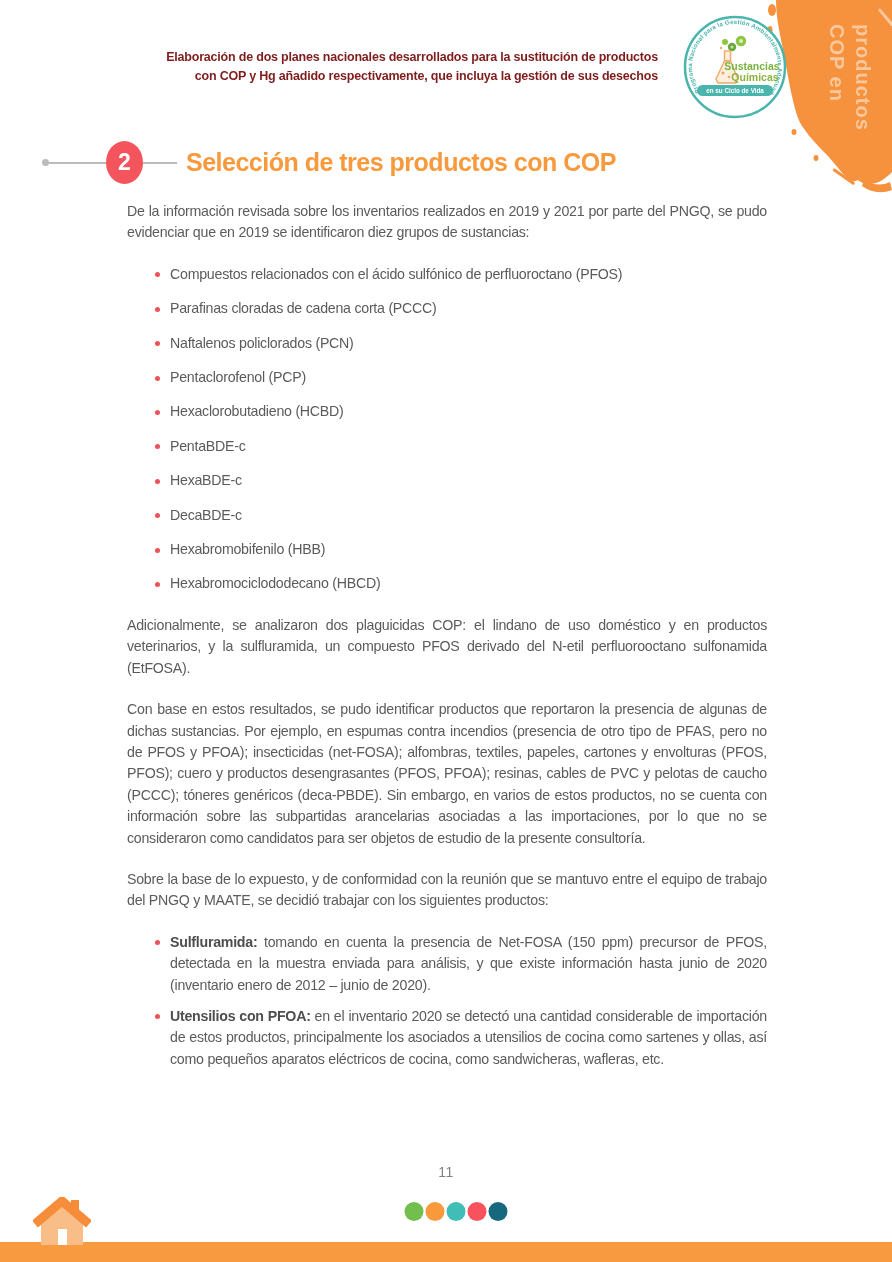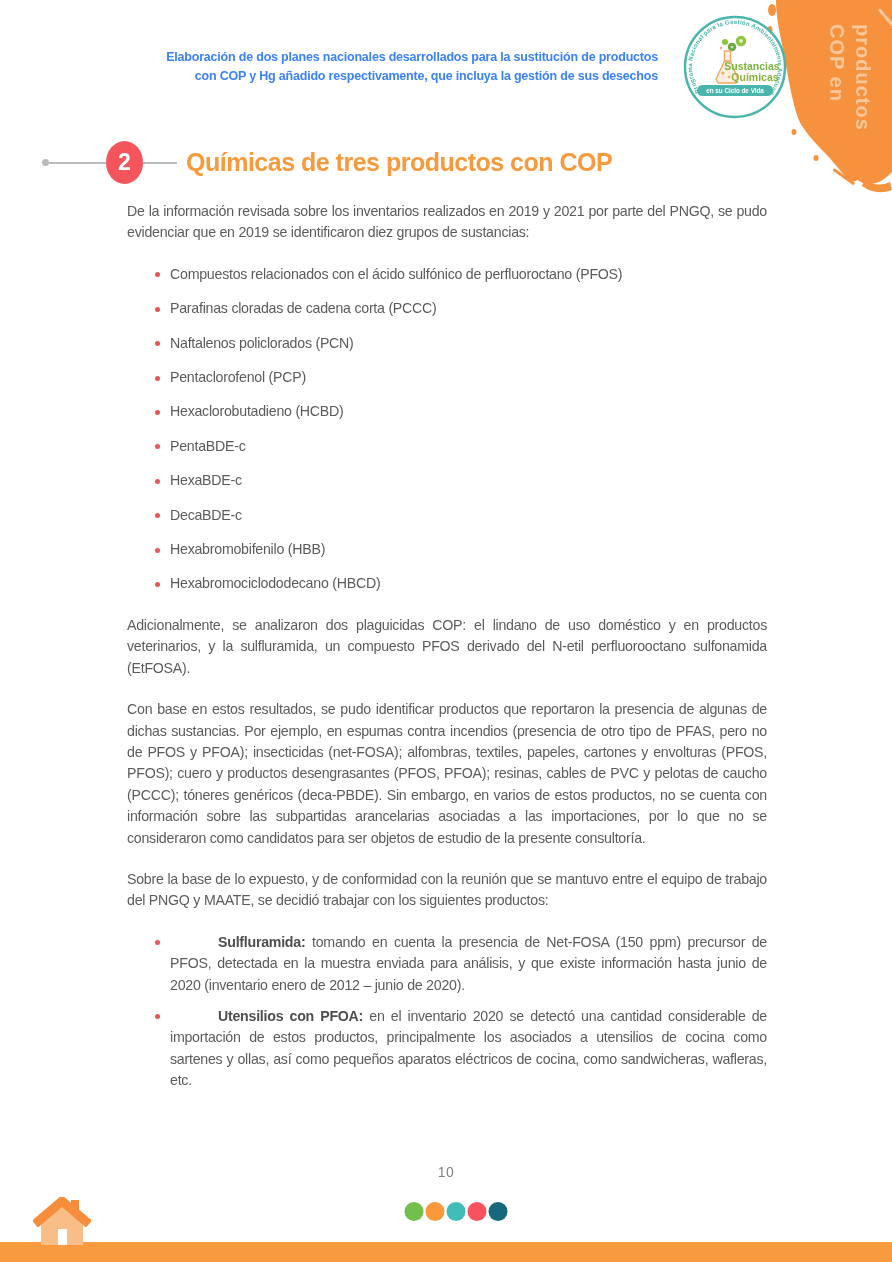--- a/index.html
+++ b/index.html
@@ -6,21 +6,21 @@
   html,body { background:#e8e8e8; }
   .page {
     position:relative; width:892px; height:1262px; margin:0 auto;
     background:#ffffff; overflow:hidden;
     font-family:"Liberation Sans", sans-serif;
   }
 
   
   .header-text {
     position:absolute; top:48px; right:234px; text-align:right;
-    font-size:12.5px; font-weight:bold; color:#3b82f6;
+    font-size:12.5px; font-weight:bold; color:#7f1d1d;
     line-height:1.55; letter-spacing:-0.2px;
   }
   .header-text span { display:block; white-space:nowrap; }
 
   
   .splash { position:absolute; top:0; right:0; width:128px; height:198px; }
   .vertical-tab {
     position:absolute; top:24px; right:16px;
     writing-mode:vertical-lr;
     font-size:20px; font-weight:bold; color:#f8c79c;
@@ -58,21 +58,21 @@
   .content ul { list-style:none; margin:0 0 20px 0; }
   .content li {
     position:relative; padding-left:43px; text-align:justify;
   }
   .content li + li { margin-top:13px; }
   .content ul.spaced li + li { margin-top:10px; }
   .content li::before {
     content:""; position:absolute; left:28px; top:8.5px;
     width:5px; height:5px; border-radius:50%; background:#ef5158;
   }
-  .bold-lead { font-weight:bold; color:#4d4e50;margin-left:48px; }
+  .bold-lead { font-weight:bold; color:#4d4e50; }
 
   
   .page-number {
     position:absolute; top:1164px; left:0; width:100%; text-align:center;
     font-size:14px; color:#808184; letter-spacing:0.5px;
   }
   .footer-dots {
     position:absolute; top:1202px; left:50%; transform:translateX(-50%);
     margin-left:10px; display:flex; gap:2px;
   }
@@ -139,21 +139,21 @@
   <div class="header-text">
     <span>Elaboración de dos planes nacionales desarrollados para la sustitución de productos</span>
     <span>con COP y Hg añadido respectivamente, que incluya la gestión de sus desechos</span>
   </div>
 
   <div class="section-heading">
     <div class="lead-dot"></div>
     <div class="lead-line-1"></div>
     <div class="num-circle">2</div>
     <div class="lead-line-2"></div>
-    <h1 class="section-title">Químicas de tres productos con COP</h1>
+    <h1 class="section-title">Selección de tres productos con COP</h1>
   </div>
 
   <div class="content">
 
     <p>De la información revisada sobre los inventarios realizados en 2019 y 2021 por parte del PNGQ, se pudo evidenciar que en 2019 se identificaron diez grupos de sustancias:</p>
 
     <ul>
       <li>Compuestos relacionados con el ácido sulfónico de perfluoroctano (PFOS)</li>
       <li>Parafinas cloradas de cadena corta (PCCC)</li>
       <li>Naftalenos policlorados (PCN)</li>
@@ -178,21 +178,21 @@
       <li>
         <span class="bold-lead">Sulfluramida:</span><span> tomando en cuenta la presencia de Net-FOSA (150 ppm) precursor de PFOS, detectada en la muestra enviada para análisis, y que existe información hasta junio de 2020 (inventario enero de 2012 – junio de 2020).</span>
       </li>
       <li>
         <span class="bold-lead">Utensilios con PFOA:</span><span> en el inventario 2020 se detectó una cantidad considerable de importación de estos productos, principalmente los asociados a utensilios de cocina como sartenes y ollas, así como pequeños aparatos eléctricos de cocina, como sandwicheras, wafleras, etc.</span>
       </li>
     </ul>
 
   </div>
 
-  <div class="page-number">10</div>
+  <div class="page-number">11</div>
 
   <div class="footer-dots">
     <span style="background:#72bf4e"></span>
     <span style="background:#f89a3b"></span>
     <span style="background:#41bdb7"></span>
     <span style="background:#f8525f"></span>
     <span style="background:#16687e"></span>
   </div>
 
   <div class="bottom-bar"></div>

